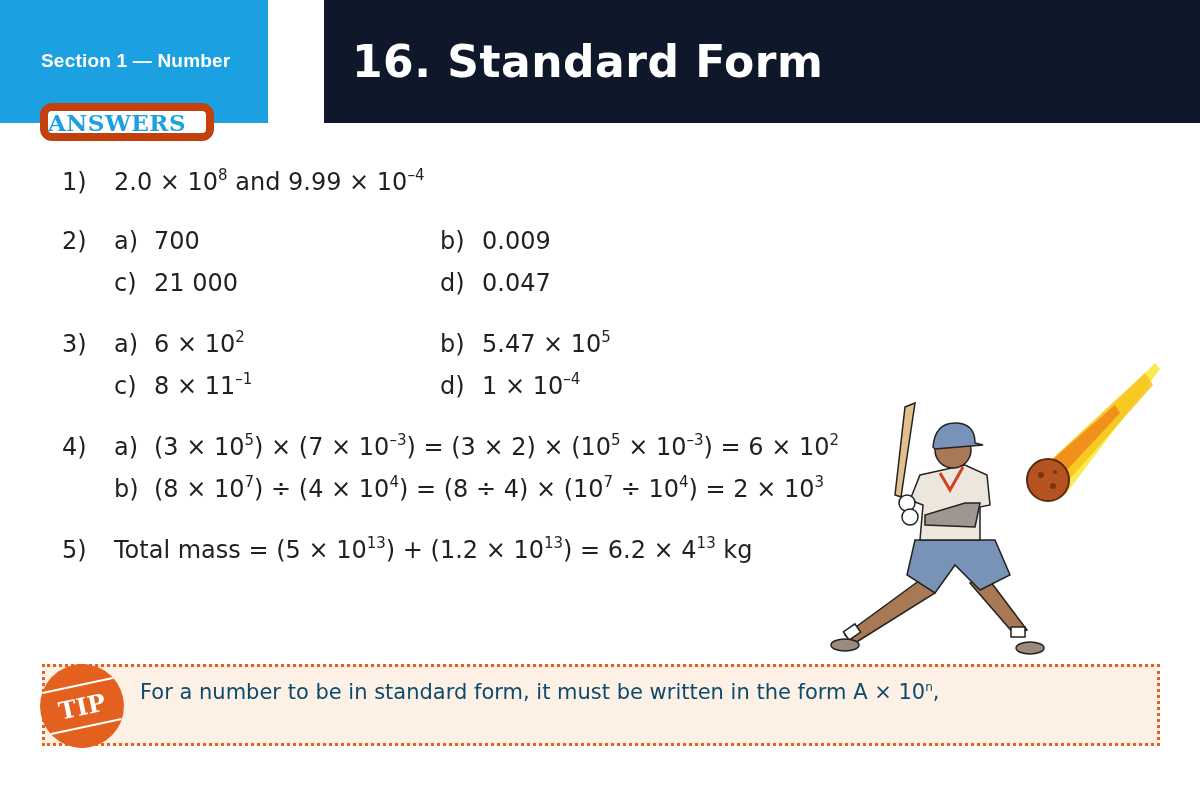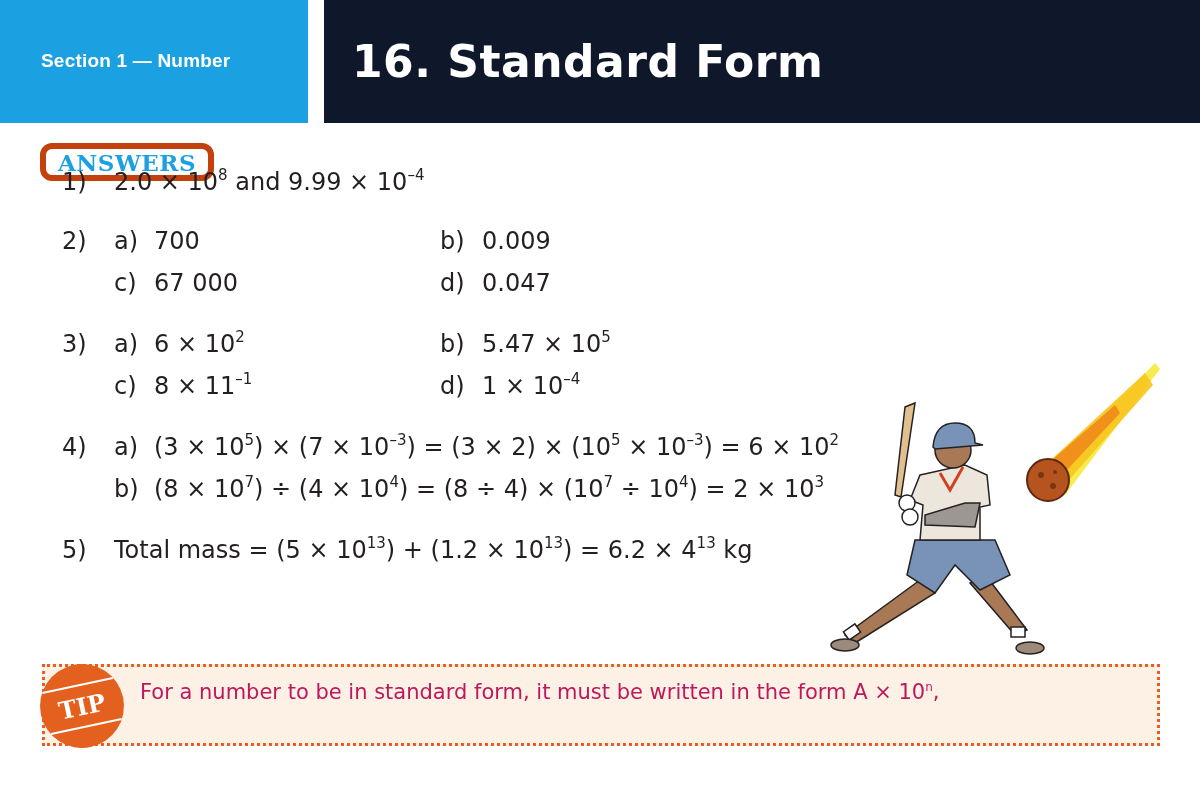--- a/index.html
+++ b/index.html
@@ -1,40 +1,40 @@
 <!DOCTYPE html>
 <html><head>
   <meta charset="utf-8">
   <style>
     * { box-sizing: border-box; margin: 0; padding: 0; }
     html, body { width: 1200px; height: 789px; background: #ffffff; overflow: hidden; }
     body { position: relative; font-family: "DejaVu Sans", sans-serif; color: #231f20; }
 
     .header-left {
-      position: absolute; left: 0; top: 0; width: 308px; height: 123px;
+      position: absolute; left: 0; top: 0; width: 268px; height: 123px;
       background: #1ba1e2;
     }
     .section-label {
       position: absolute; left: 41px; top: 50px;
       color: #ffffff; font-family: "Liberation Sans", sans-serif;
       font-weight: bold; font-size: 19px; letter-spacing: 0.2px;
     }
     .header-right {
       position: absolute; left: 324px; top: 0; width: 892px; height: 123px;
       background: #0f172a;
     }
     .page-title {
       position: absolute; left: 28px; top: 36px;
       color: #ffffff; font-family: "DejaVu Sans", sans-serif;
       font-weight: bold; font-size: 44px; letter-spacing: 0.5px;
     }
     .answers-badge {
       position: absolute; left: 40px; top: 103px; width: 174px; height: 38px;
-      background: #ffffff; border: 6px solid #c2410c; border-radius: 12px;
-      display: flex; align-items: center; justify-content: center; margin-top: 40px;
+      background: #ffffff; border: 8px solid #c2410c; border-radius: 12px;
+      display: flex; align-items: center; justify-content: flex-start;
     }
     .answers-badge span {
       font-family: "DejaVu Serif", serif; font-weight: bold; font-size: 23px;
       color: #1ba1e2; letter-spacing: 0.5px;
     }
 
     .content { position: absolute; left: 0; top: 0; font-family: "DejaVu Sans", sans-serif; font-size: 24px; color: #231f20; }
     .row { position: absolute; white-space: nowrap; line-height: 28px; }
     .num { position: absolute; }
     .sub { position: absolute; }
@@ -54,21 +54,21 @@
     .tip-badge::before, .tip-badge::after {
       content: ""; position: absolute; left: 6px; right: 6px; height: 2px; background: #ffffff;
     }
     .tip-badge::before { top: 20px; }
     .tip-badge::after { bottom: 20px; }
     .tip-badge span {
       color: #ffffff; font-family: "DejaVu Serif", serif; font-weight: bold; font-size: 24px;
     }
     .tip-text {
       position: absolute; left: 140px; top: 676px; font-family: "DejaVu Sans", sans-serif;
-      font-size: 21px; line-height: 33px; color: #be185d; white-space: nowrap;
+      font-size: 21px; line-height: 33px; color: #0c4a6e; white-space: nowrap;
     }
     .tip-text sup { font-size: 12px; top: -8px; }
 
     .illustration { position: absolute; left: 815px; top: 355px; width: 350px; height: 310px; }
   </style>
 </head>
 <body>
 
 <div class="header-left">
   <div class="section-label">Section 1 — Number</div>
@@ -89,21 +89,21 @@
 
   <div class="row" style="left:62px; top:227px;">
     <span class="num" style="left:0">2)</span>
     <span class="sub" style="left:52px">a)</span>
     <span class="sub" style="left:92px">700</span>
     <span class="sub" style="left:378px">b)</span>
     <span class="sub" style="left:420px">0.009</span>
   </div>
   <div class="row" style="left:62px; top:269px;">
     <span class="sub" style="left:52px">c)</span>
-    <span class="sub" style="left:92px">67 000</span>
+    <span class="sub" style="left:92px">21 000</span>
     <span class="sub" style="left:378px">d)</span>
     <span class="sub" style="left:420px">0.047</span>
   </div>
 
   <div class="row" style="left:62px; top:330px;">
     <span class="num" style="left:0">3)</span>
     <span class="sub" style="left:52px">a)</span>
     <span class="sub" style="left:92px"><span>6 × 10</span><sup>2</sup></span>
     <span class="sub" style="left:378px">b)</span>
     <span class="sub" style="left:420px"><span>5.47 × 10</span><sup>5</sup></span>

